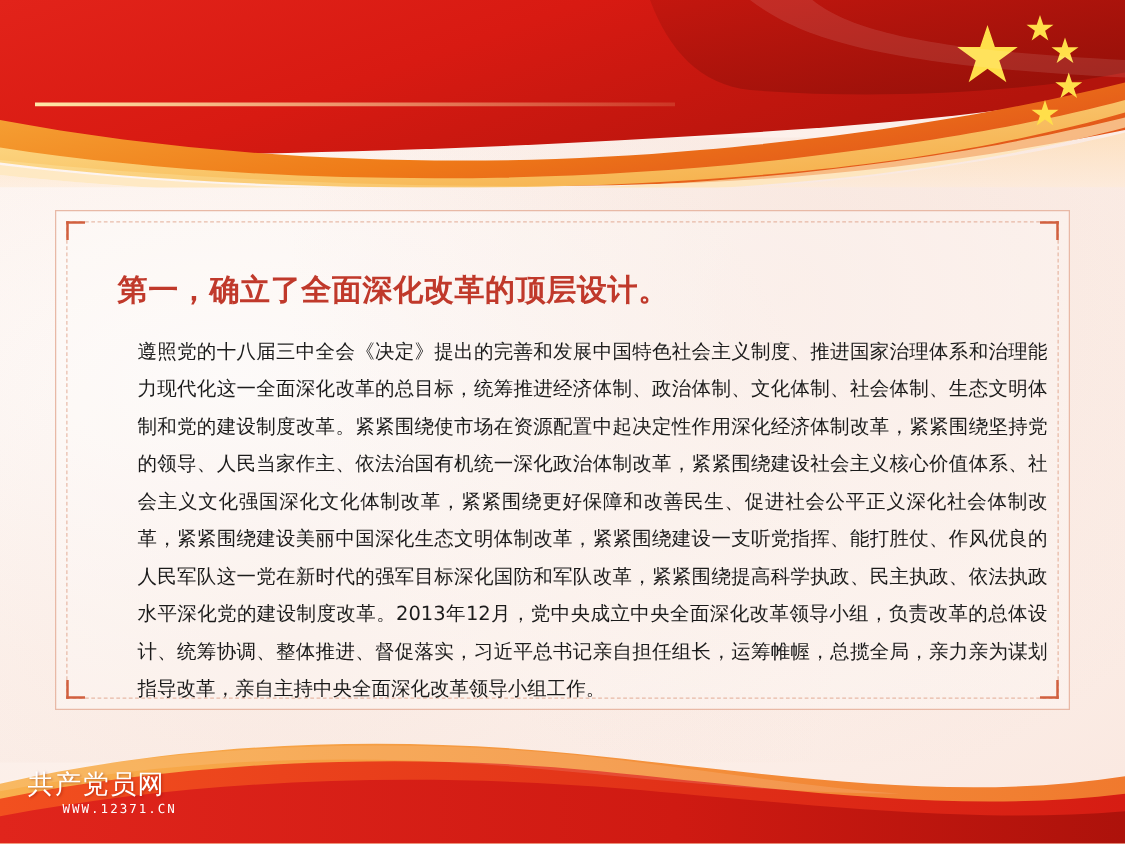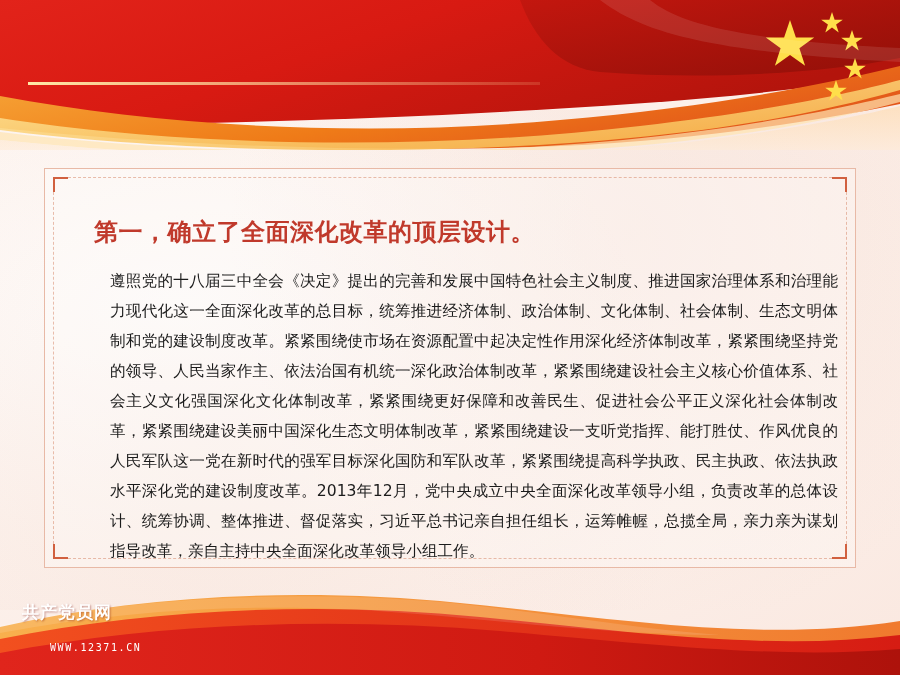--- a/index.html
+++ b/index.html
@@ -127,27 +127,27 @@
     overflow: hidden;
   }
   .logo {
     position: absolute;
     left: 22px;
     bottom: 22px;
     color: #ffffff;
     line-height: 1;
   }
   .logo-name {
-    font-size: 17px;
-    font-weight: bold;
+    font-size: 21px;
+    font-weight: normal;
     letter-spacing: 1px;
     text-shadow: 1px 1px 2px rgba(120,10,0,0.4);
   }
   .logo-url {
-    margin-top: 22px;
+    margin-top: 5px;
     font-size: 10px;
     letter-spacing: 1.6px;
     font-family: "DejaVu Sans Mono", "Liberation Mono", monospace;
     padding-left: 28px;
   }
 </style>
 </head>
 <body>
 
 <div class="slide">

